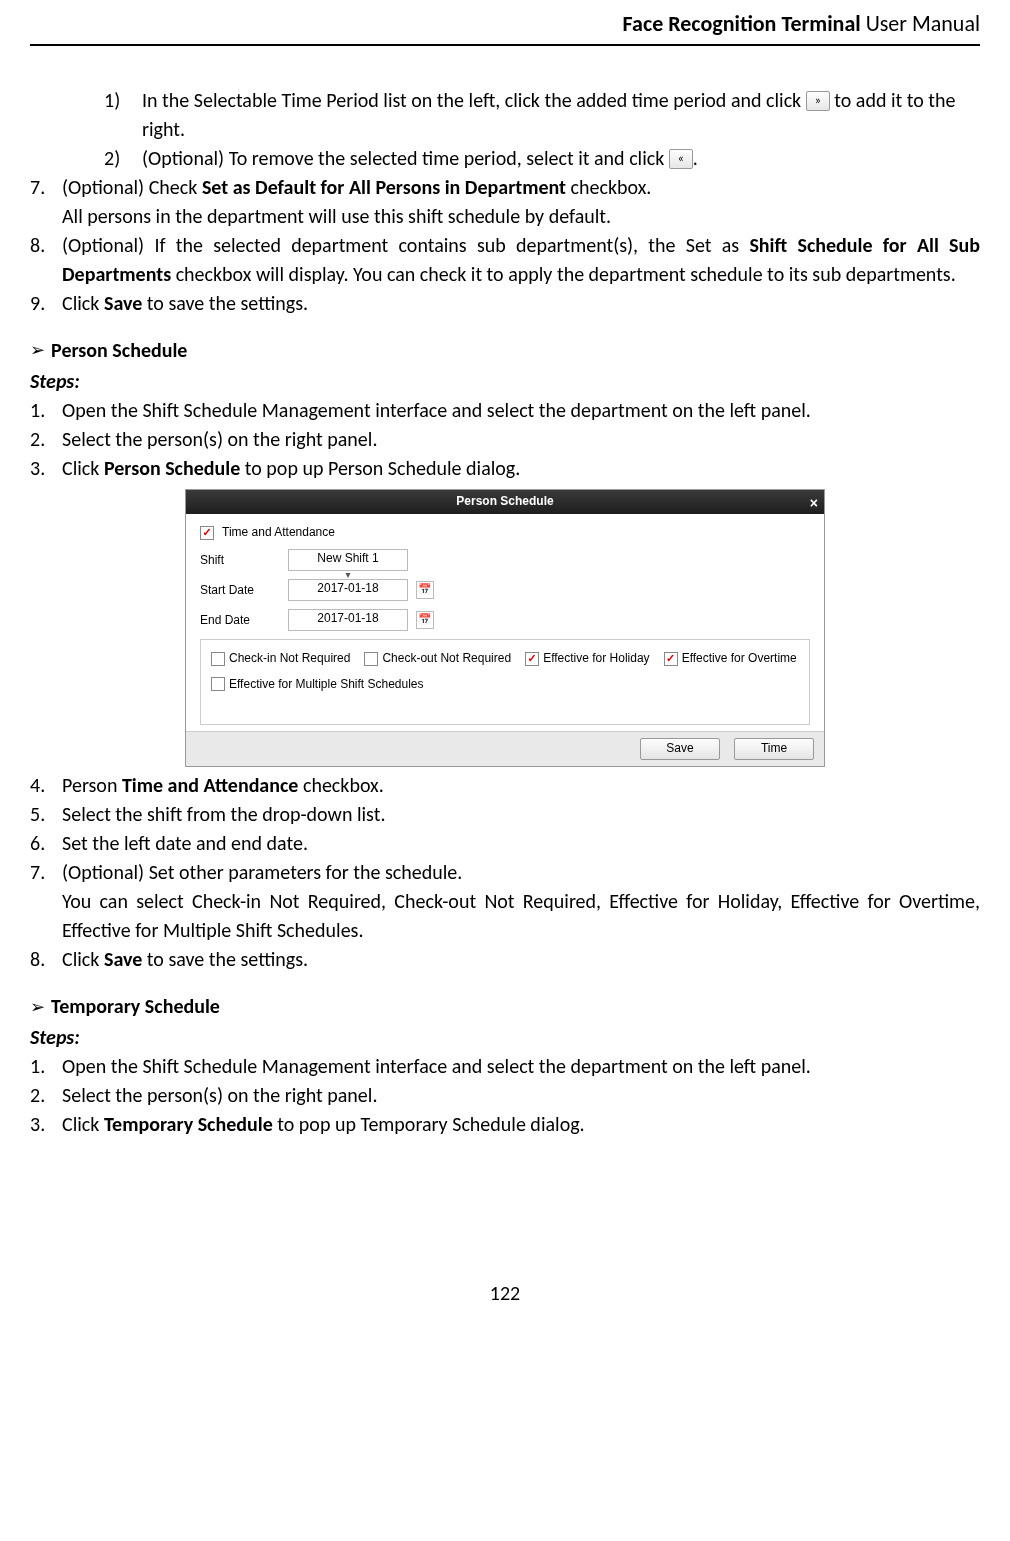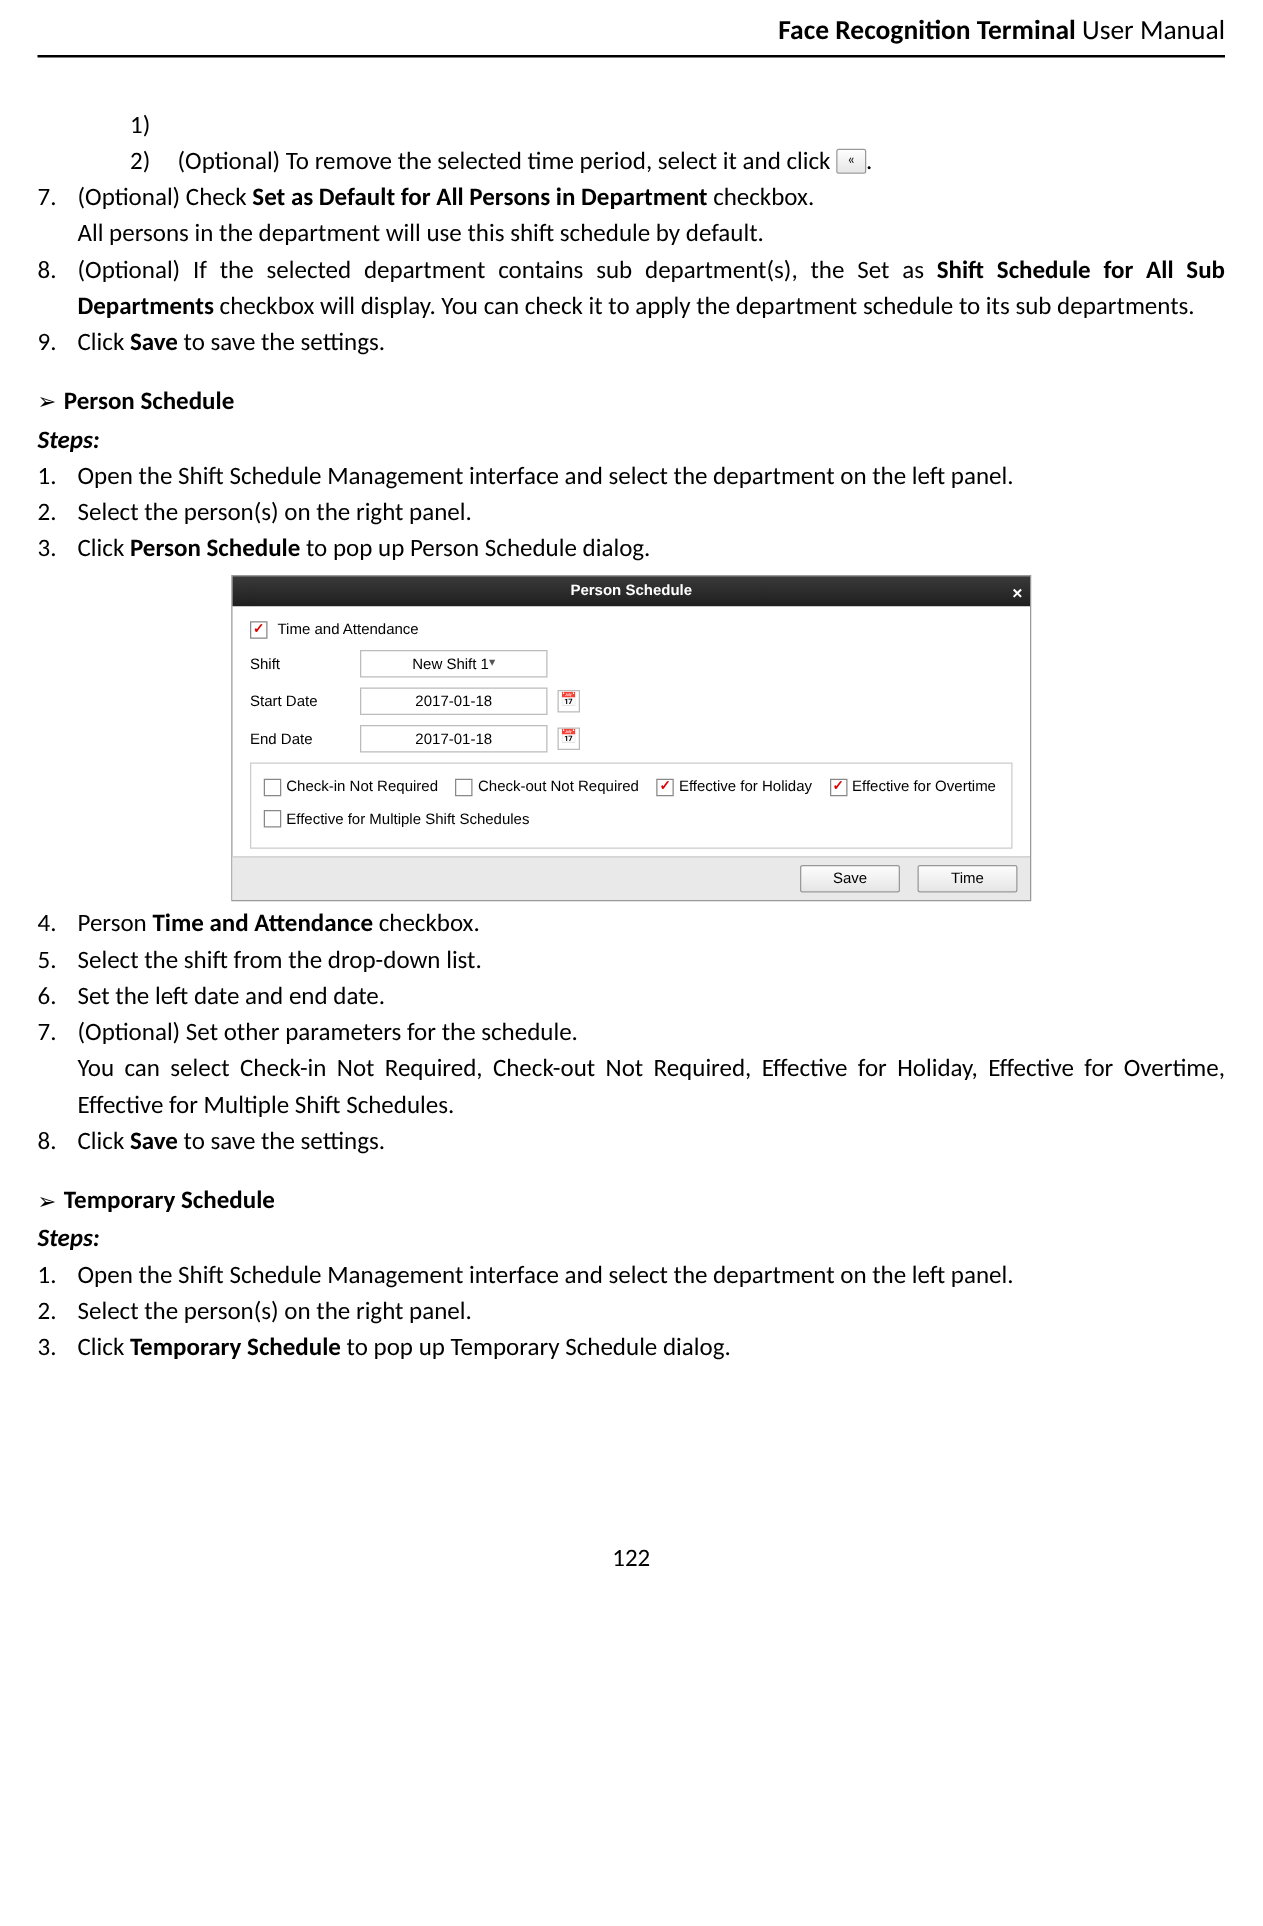--- a/index.html
+++ b/index.html
@@ -79,42 +79,43 @@
       font-size:14px;
       cursor:pointer;
     }
     .d-body { padding: 10px 14px 6px; }
     .d-row { display:flex; align-items:center; margin-bottom:8px; gap:8px;}
     .d-chk { width:14px; height:14px; border:1px solid #888; background:#fff; display:inline-flex; align-items:center; justify-content:center; font-size:11px; color:#c00;}
     .d-chk.red::before { content:"✓"; color:#d00; font-weight:bold;}
     .d-label { width:80px; }
     .d-input {
       border:1px solid #bbb;
-      width:150px;
+      width:120px;
       height:22px;
       display:flex;
       align-items:center;
-      justify-content:center;
+      justify-content:space-between;
       padding:0 4px;
       background:#fff;
       font-size:12px;
+      flex-direction:column;
     }
     .d-input .dd { font-size:10px; color:#555;}
     .d-cal {
       width:18px; height:18px;
       border:1px solid #bbb;
       display:inline-flex;
       align-items:center;
       justify-content:center;
       font-size:11px;
       background:#fff;
     }
     .d-options-box {
       border:1px solid #ccc;
-      padding:10px 10px 6px;
+      padding:10px 10px 23px;
       margin-top:6px;
       font-size:12px;
     }
     .d-opt-row { display:flex; gap:14px; flex-wrap:wrap; margin-bottom:8px; align-items:center;}
     .d-opt { display:flex; align-items:center; gap:4px; white-space:nowrap;}
     .d-footer {
       background:#e9e9e9;
       border-top:1px solid #ccc;
       padding:6px 10px;
       display:flex;
@@ -142,20 +143,24 @@
 <body>
 
 <div class="header">
   <b>Face Recognition Terminal</b><span> User Manual</span>
 </div>
 
 <div class="content">
 
   <div class="row l2">
     <div class="num-sub">1)</div>
+    <div class="txt">
+      <span>In the Selectable Time Period list on the left, click the added time period and click </span><span class="inline-icon">»</span>
+      <span>to add it to the right.</span>
+    </div>
   </div>
   <div class="row l2">
     <div class="num-sub">2)</div>
     <div class="txt">
       <span>(Optional) To remove the selected time period, select it and click </span><span class="inline-icon">«</span><span>.</span>
     </div>
   </div>
 
   <div class="row l0">
     <div class="num">7.</div>

